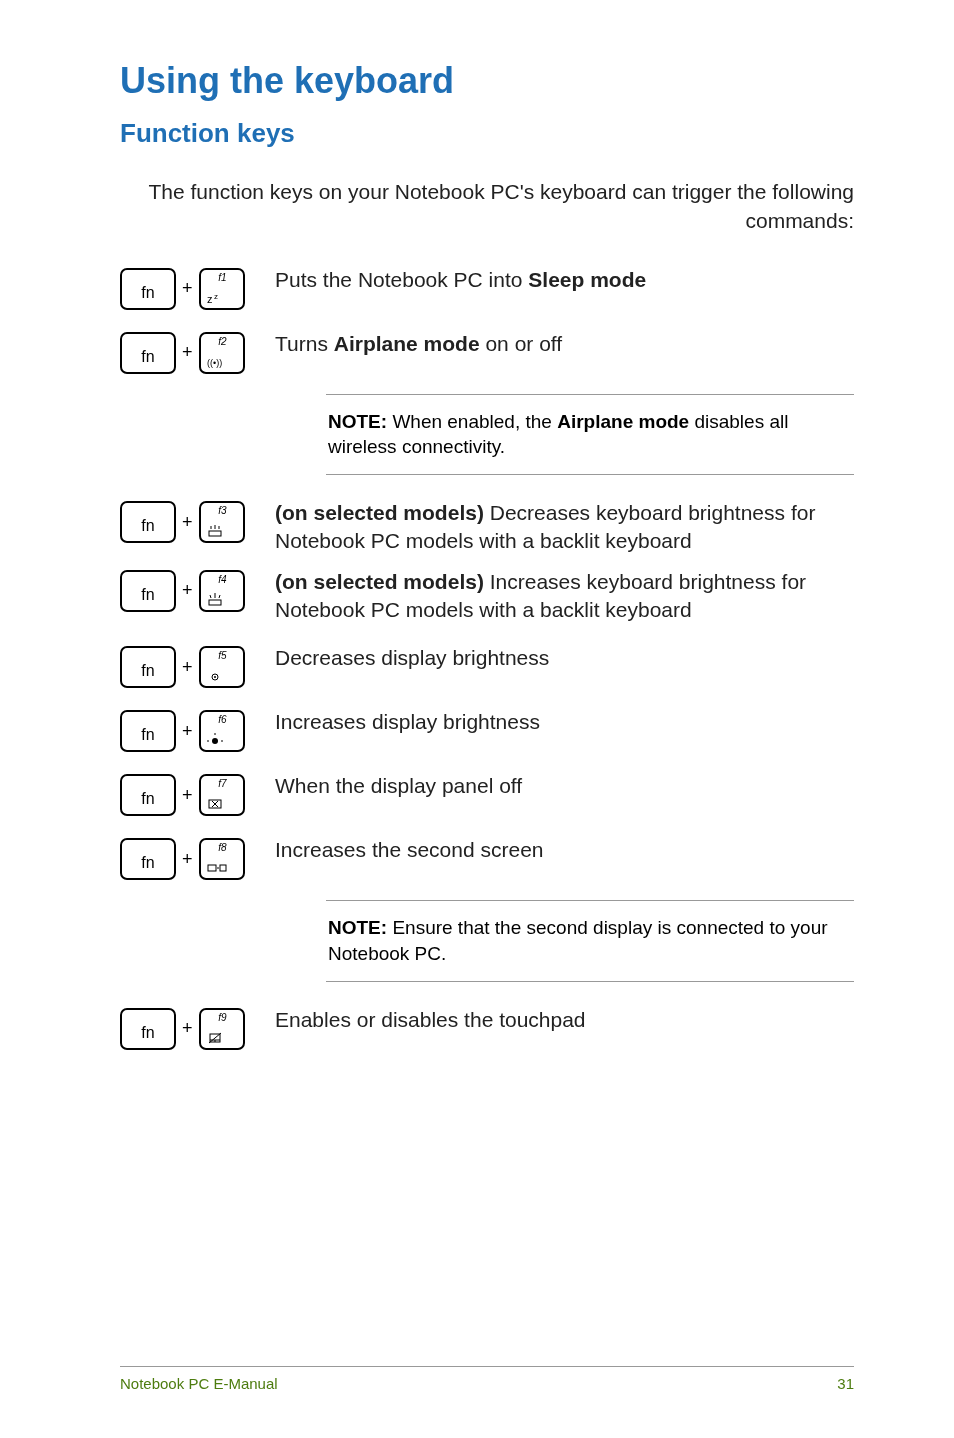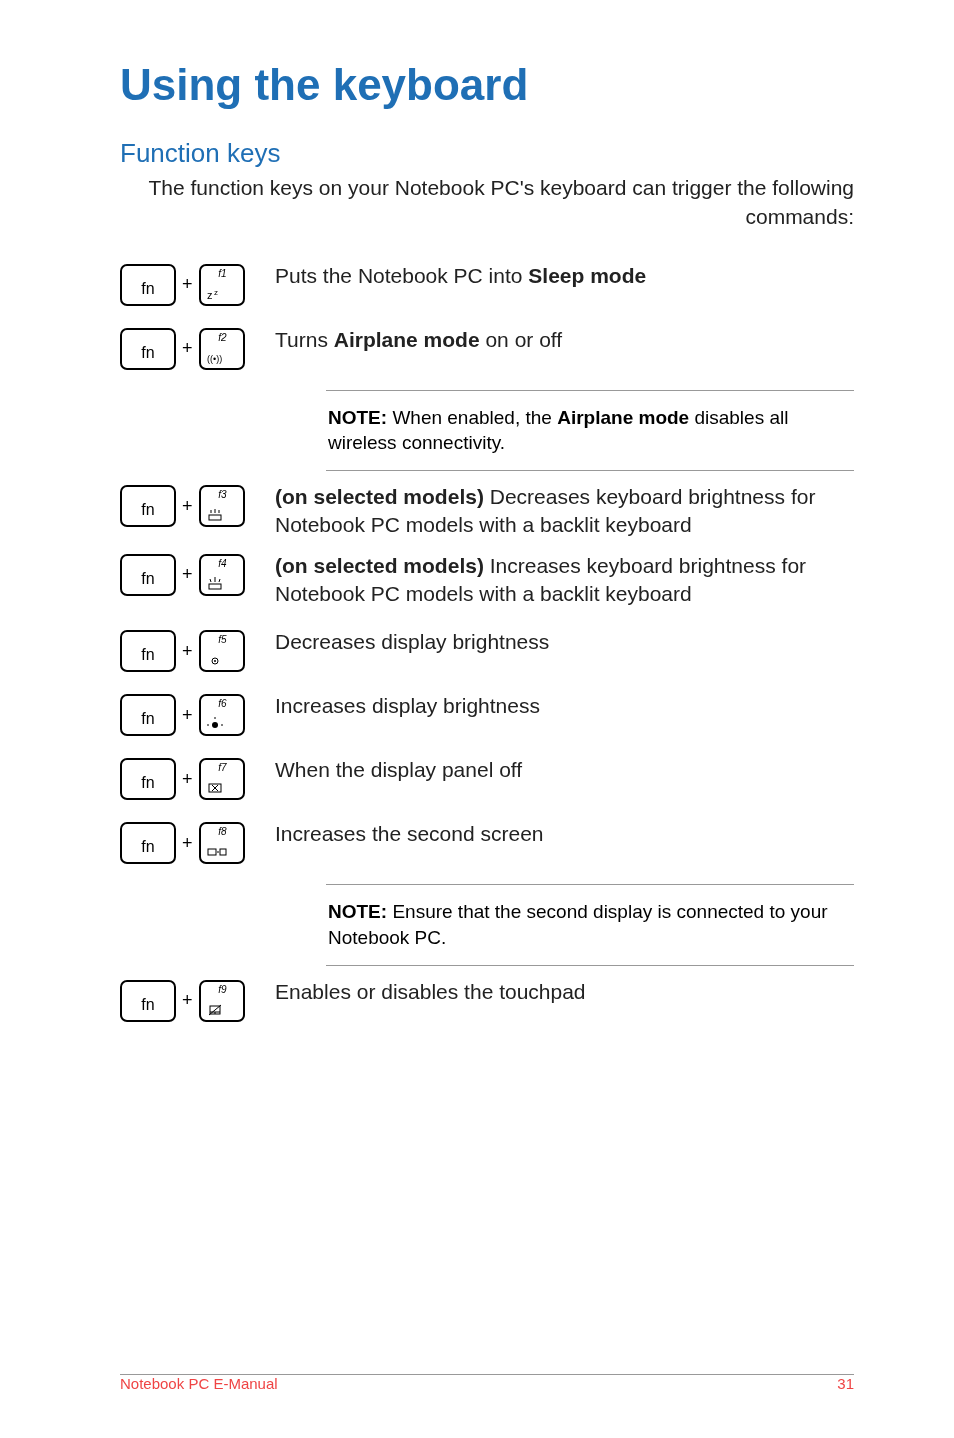--- a/index.html
+++ b/index.html
@@ -9,29 +9,29 @@
       height: 1438px;
       background: #fff;
       color: #000;
       position: relative;
     }
     .page {
       padding: 60px 100px 0 120px;
     }
     h1 {
       color: #1f6fb5;
-      font-size: 44px;
+      font-size: 36px;
       font-weight: bold;
-      margin-bottom: 28px;
+      margin-bottom: 16px;
     }
     h2 {
       color: #1f6fb5;
       font-size: 26px;
-      font-weight: normal;
-      margin-bottom: 4px;
+      font-weight: bold;
+      margin-bottom: 28px;
     }
     .intro {
       font-size: 21px;
       line-height: 1.4;
       margin-bottom: 30px;
       color: #222;
       text-align: right;
     }
     .row {
       display: flex;
@@ -95,36 +95,36 @@
       line-height: 1.35;
       color: #222;
     }
     .desc .bold { font-weight: bold; }
     .note-block {
       margin-left: 206px;
       border-top: 1px solid #999;
       border-bottom: 1px solid #999;
       padding: 14px 2px;
       margin-top: 6px;
-      margin-bottom: 12px;
+      margin-bottom: 24px;
       font-size: 19px;
       line-height: 1.35;
     }
     .note-block .bold { font-weight: bold; }
     .footer {
       position: absolute;
       bottom: 46px;
       left: 120px;
       right: 100px;
       border-top: 1px solid #999;
-      padding-top: 0;
+      padding-top: 8px;
       display: flex;
       justify-content: space-between;
       font-size: 15px;
-      color: #ef4444;
+      color: #4d7c0f;
       align-items: flex-end;
     }
     svg { display: block; }
   </style>
 </head>
 <body>
 
 <div class="page">
   <h1>Using the keyboard</h1>
   <h2>Function keys</h2>

